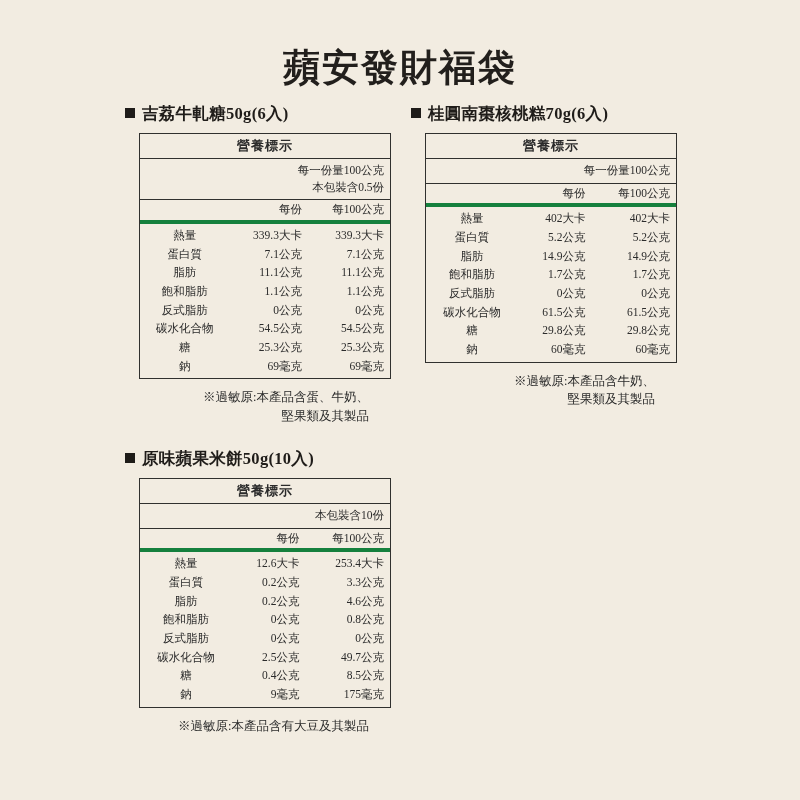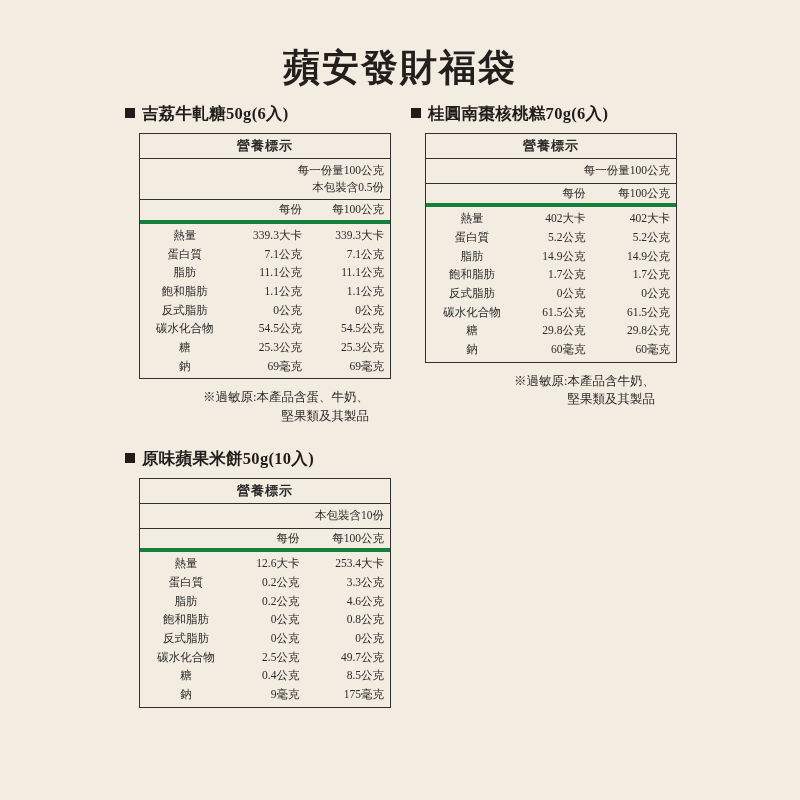--- a/index.html
+++ b/index.html
@@ -316,16 +316,19 @@
                 <td class="c-val">8.5公克</td>
               </tr>
             <tr>
                 <td class="c-label">鈉</td>
                 <td class="c-val">9毫克</td>
                 <td class="c-val">175毫克</td>
               </tr>
           </tbody>
         </table>
       </div>
+      <div class="allergen">
+        <div>※過敏原:本產品含有大豆及其製品</div>
+      </div>
     </div>
 
   </div>
 </div>
 
 </body></html>

